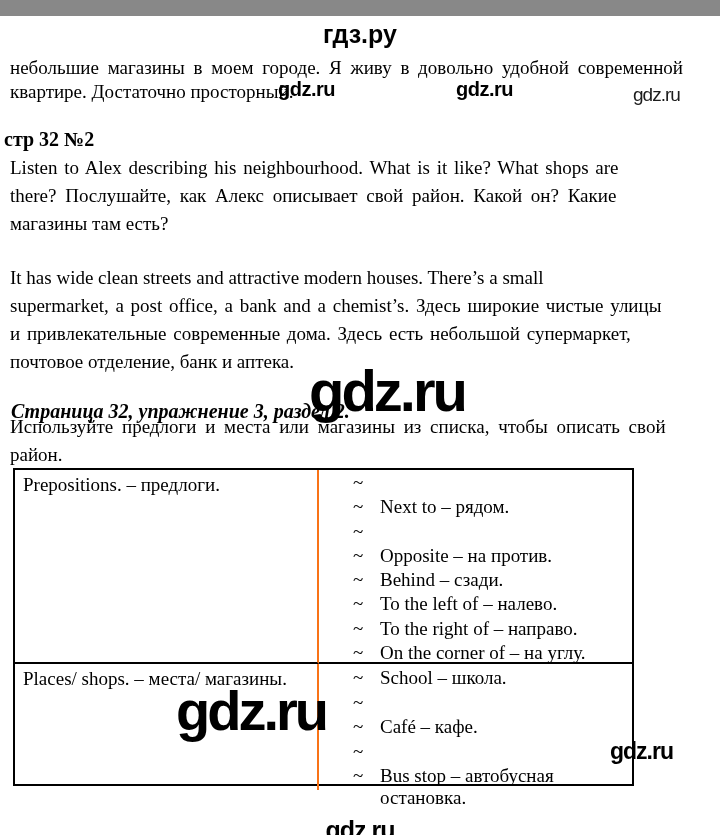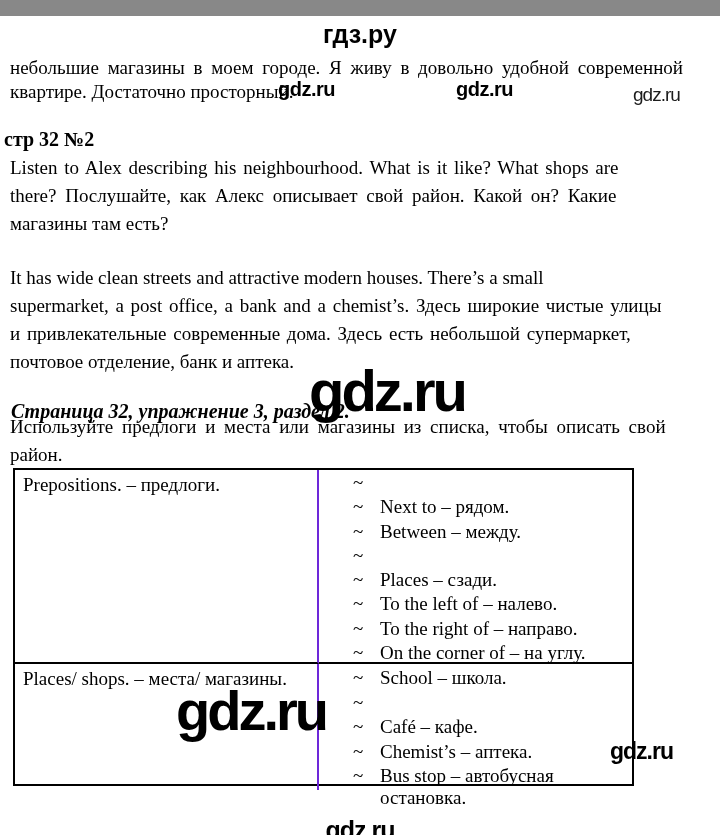--- a/index.html
+++ b/index.html
@@ -22,21 +22,21 @@
   .wm-small{font-size:23px;letter-spacing:-1px;}
   .site-title{font-size:25px;text-align:center;left:0;right:0;top:4px;}
   .footer-wm{font-size:25px;letter-spacing:-1px;text-align:center;left:0;right:0;top:800px;}
   
   .tbl{
     position:absolute;left:13px;top:452px;width:621px;height:318px;
     display:grid;grid-template-columns:304px 1fr;grid-template-rows:194px 1fr;
     border:2px solid #000;box-sizing:border-box;z-index:1;background:transparent;
   }
   .cell{box-sizing:border-box;padding:4px 8px;font-size:19px;}
-  .cell.br{border-right:2px solid #6d28d9;}
+  .cell.br{border-right:2px solid #f97316;}
   .cell.bb{border-bottom:2px solid #000;}
   .list-cell{padding:2px 0 0 0;}
   .ti{display:flex;align-items:flex-start;padding-left:34px;height:24.3px;font-size:19px;}
   .r2 .ti{height:24.6px;}
   .r2.list-cell{padding-top:3px;}
   .tl{width:27px;flex:0 0 27px;font-size:19px;}
 </style>
 </head>
 <body>
 
@@ -72,28 +72,28 @@
     <div class="cell bb list-cell">
       <div class="ti">
           <span class="tl">~</span>
         </div>
       <div class="ti">
           <span class="tl">~</span>
           <span>Next to – рядом.</span>
         </div>
       <div class="ti">
           <span class="tl">~</span>
-          <span>Between – между.</span>
         </div>
       <div class="ti">
           <span class="tl">~</span>
+          <span>Opposite – на против.</span>
         </div>
       <div class="ti">
           <span class="tl">~</span>
-          <span>Places – сзади.</span>
+          <span>Behind – сзади.</span>
         </div>
       <div class="ti">
           <span class="tl">~</span>
           <span>To the left of – налево.</span>
         </div>
       <div class="ti">
           <span class="tl">~</span>
           <span>To the right of – направо.</span>
         </div>
       <div class="ti">
@@ -109,21 +109,20 @@
         </div>
       <div class="ti">
           <span class="tl">~</span>
         </div>
       <div class="ti">
           <span class="tl">~</span>
           <span>Café – кафе.</span>
         </div>
       <div class="ti">
           <span class="tl">~</span>
-          <span>Chemist’s – аптека.</span>
         </div>
       <div class="ti">
           <span class="tl">~</span>
           <span>Bus stop – автобусная остановка.</span>
         </div>
     </div>
   </div>
 
   <div class="abs wm wm-big" style="left:176px;top:667px;font-size:56px;">gdz.ru</div>
 

